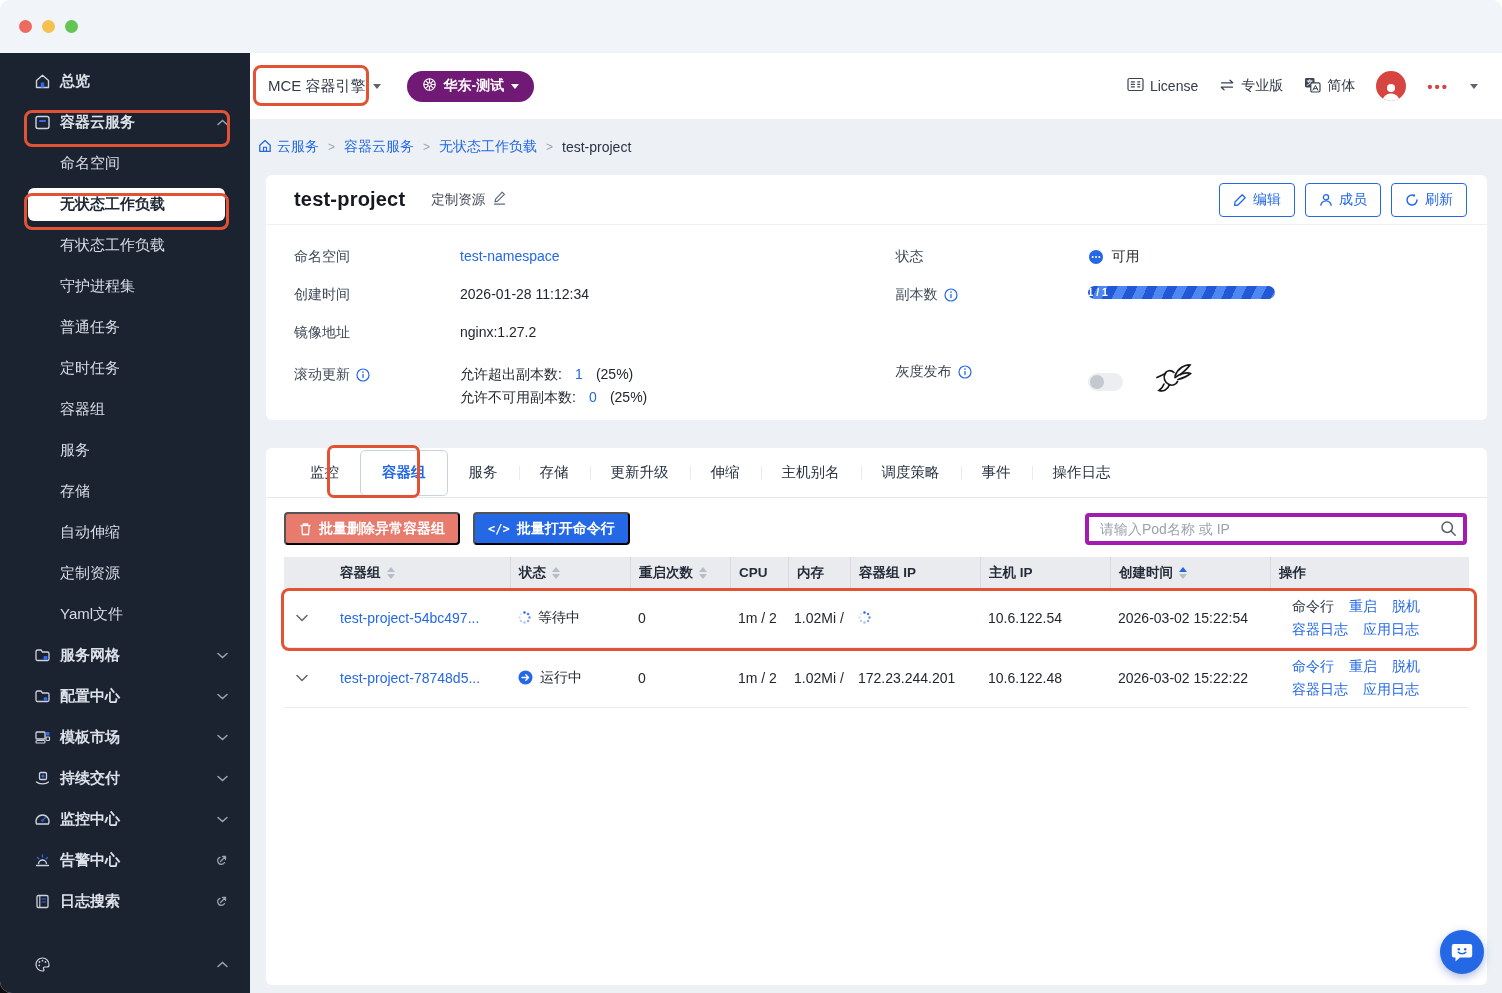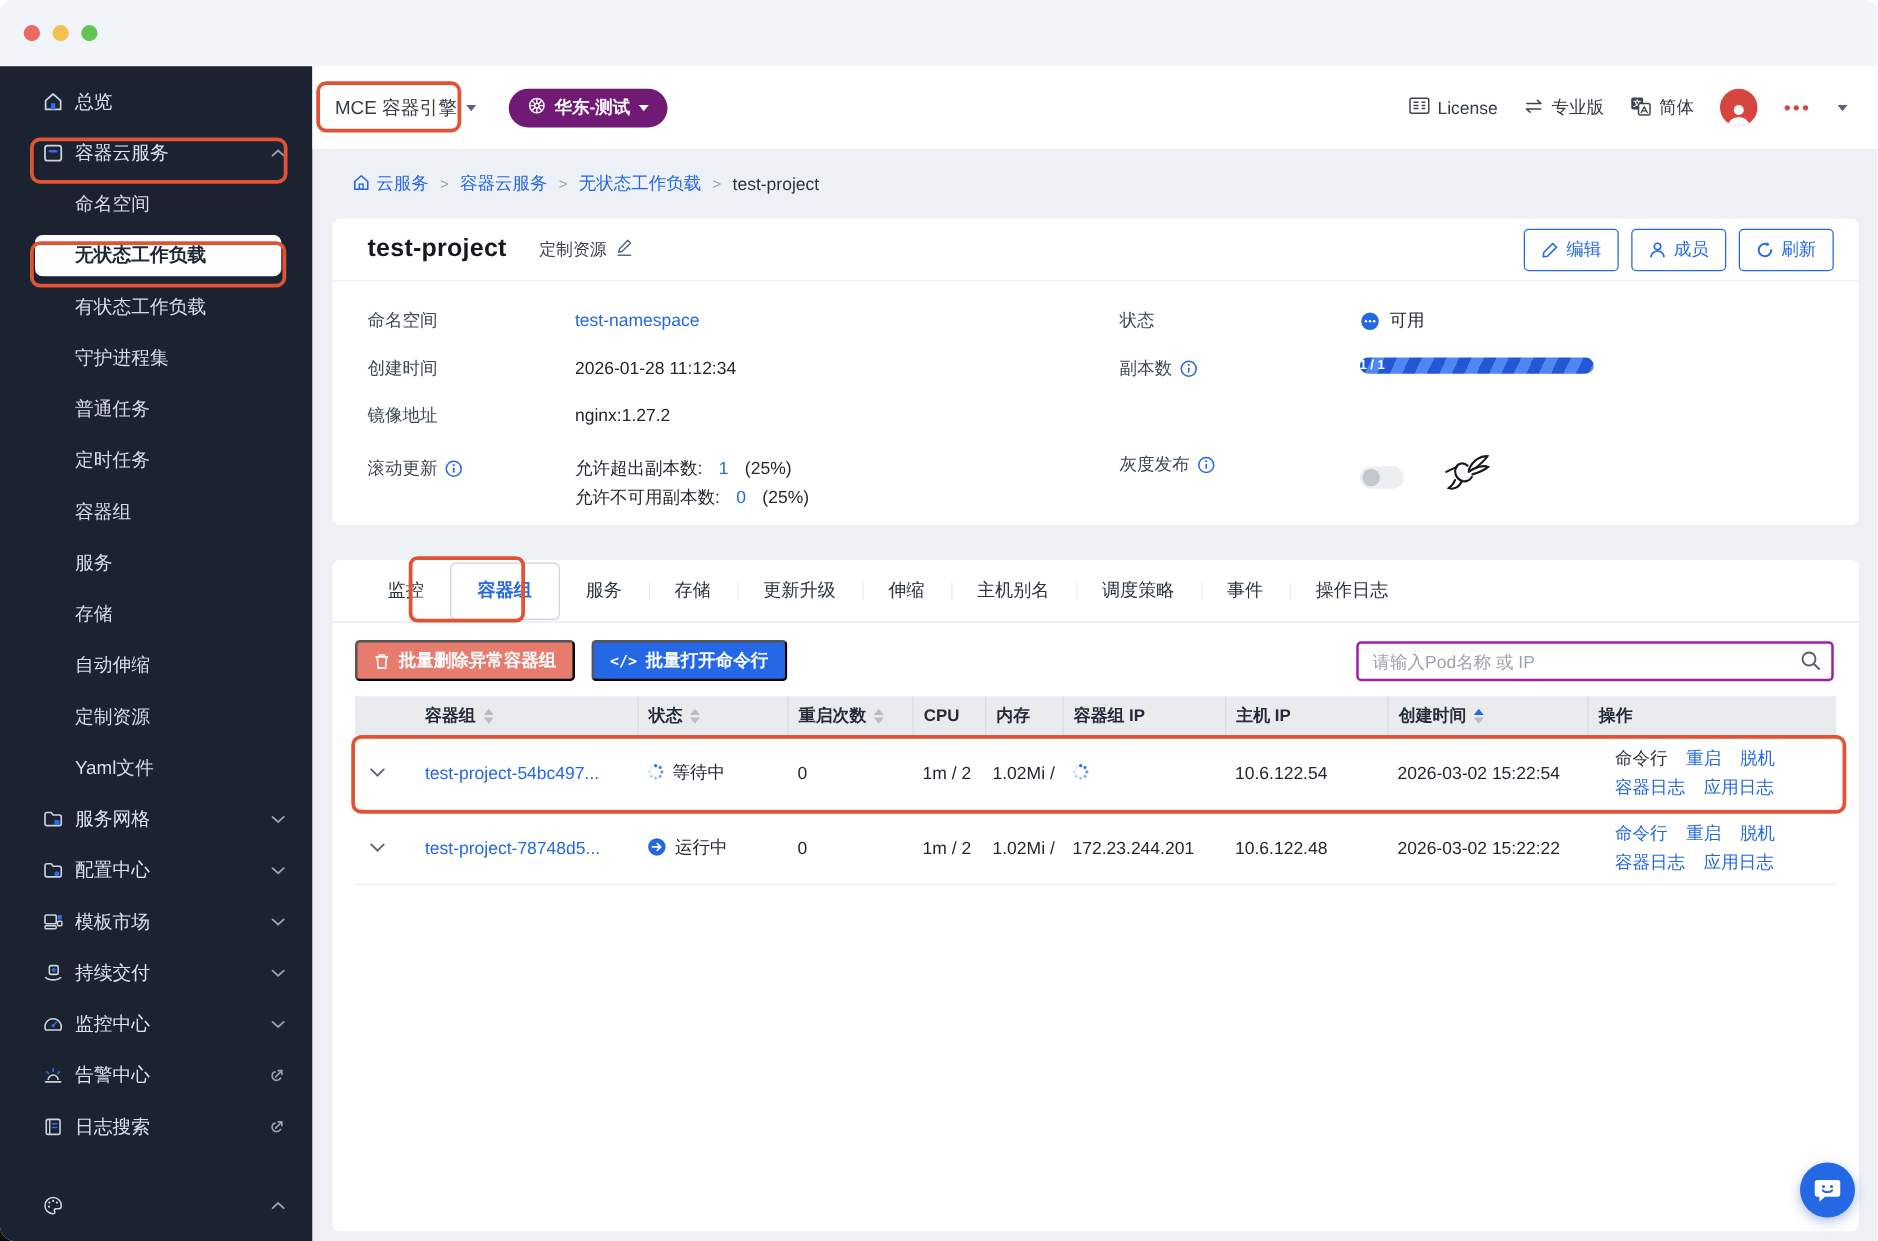--- a/index.html
+++ b/index.html
@@ -17,39 +17,39 @@
 
   
   .app{display:flex;height:940px}
   .sidebar{width:250px;flex-shrink:0;background:#1c2330;color:#dde2ea;display:flex;flex-direction:column;padding-top:8px}
   .main{flex:1;display:flex;flex-direction:column;background:#edf1f6;min-width:0}
 
   
   .s-item{height:41px;display:flex;align-items:center;padding:0 22px 0 33px;font-size:15px;cursor:pointer;flex-shrink:0}
   .s-item .s-ic{width:18px;height:18px;margin-right:9px;display:flex;align-items:center;justify-content:center}
   .s-item .s-tail{margin-left:auto;display:flex;align-items:center;color:#8d95a6}
-  .s-top{font-weight:normal}
+  .s-top{font-weight:bold}
   .s-sub{padding-left:60px;font-weight:normal;color:#d7dce5}
   .s-active{background:#fff;color:#1e2735;font-weight:bold;border-radius:6px;margin:4px 25px 4px 28px;height:33px;padding:0 0 0 32px}
   .s-bottom{margin-top:auto;margin-bottom:8px}
 
   
   .topbar{height:66px;background:#fff;display:flex;align-items:center;padding:0 24px 0 8px}
   .product{display:flex;align-items:center;gap:7px;font-size:15px;color:#333b48;padding:8px 8px 8px 10px;cursor:pointer}
   .caret-dn{width:0;height:0;border-left:4.5px solid transparent;border-right:4.5px solid transparent;border-top:5.5px solid #5c6575}
   .cluster-pill{display:flex;align-items:center;gap:7px;background:#701a75;color:#fff;height:31px;border-radius:16px;
                 padding:0 15px;font-size:14px;font-weight:bold;margin-left:18px;cursor:pointer}
   .cluster-pill .caret-dn{border-top-color:#fff}
   .top-right{margin-left:auto;display:flex;align-items:center;gap:21px;font-size:14px;color:#333b48}
   .tr-item{display:flex;align-items:center;gap:6px;cursor:pointer}
   .avatar{width:30px;height:30px;border-radius:50%;background:#d6453f;display:flex;align-items:flex-end;justify-content:center;overflow:hidden;cursor:pointer}
   .dots-red{color:#d6453f;font-weight:bold;letter-spacing:2px;font-size:15px;cursor:pointer}
 
   
-  .breadcrumb{height:56px;display:flex;align-items:center;padding-left:32px;font-size:14px;gap:9px}
+  .breadcrumb{height:56px;display:flex;align-items:center;padding-left:8px;font-size:14px;gap:9px}
   .bc-link{color:#2468e5;cursor:pointer;display:flex;align-items:center;gap:5px}
   .bc-sep{color:#9aa3b0;font-size:12px}
   .bc-current{color:#2a3342}
 
   
   .card{background:#fff;border-radius:6px;margin:0 15px 0 16px}
   .detail-card{height:245px}
   .dc-head{height:50px;display:flex;align-items:center;padding:0 20px 0 28px;border-bottom:1px solid #eef0f4}
   .dc-title{font-size:20px;font-weight:bold;color:#16191f;letter-spacing:.2px}
   .dc-desc{margin-left:26px;font-size:13.5px;color:#3c4452;display:flex;align-items:center;gap:7px}
@@ -84,21 +84,21 @@
   .tab.active::before{display:none}
   .tab.active + .tab::before{display:none}
 
   .toolbar{display:flex;align-items:center;margin:14px 20px 12px 18px;gap:13px}
   .btn-danger{display:flex;align-items:center;gap:7px;background:#e77c6e;color:#fff;border-radius:4px;height:33px;
               padding:0 13px;font-size:14px;font-weight:bold;cursor:pointer}
   .btn-primary{display:flex;align-items:center;gap:7px;background:#2468e5;color:#fff;border-radius:4px;height:33px;
               padding:0 13px;font-size:14px;font-weight:bold;cursor:pointer}
   .code-glyph{font-size:12px;font-weight:bold;font-family:"DejaVu Sans Mono",monospace}
   .search-wrap{margin-left:auto;position:relative;width:382px}
-  .search-wrap input{width:100%;height:32px;border:2px solid #a21caf;border-radius:4px;padding:0 36px 0 11px;
+  .search-wrap input{width:100%;height:32px;border:4px solid #a21caf;border-radius:4px;padding:0 36px 0 11px;
         font-size:14px;color:#2a3342;outline:none;background:#fff;font-family:inherit}
   .search-wrap input::placeholder{color:#9aa3b0}
   .search-ic{position:absolute;right:10px;top:7px}
 
   
   .tbl{margin:0 18px}
   .tgrid{display:grid;grid-template-columns:36px 190px 120px 100px 58px 62px 130px 130px 160px 1fr;align-items:center}
   .thead{background:#e9ebef;height:31px;font-size:13.5px;color:#242c39;font-weight:bold}
   .th{display:flex;align-items:center;gap:6px;padding-left:8px;height:31px;border-left:1px solid #d8dce2}
   .th.first{border-left:none}

